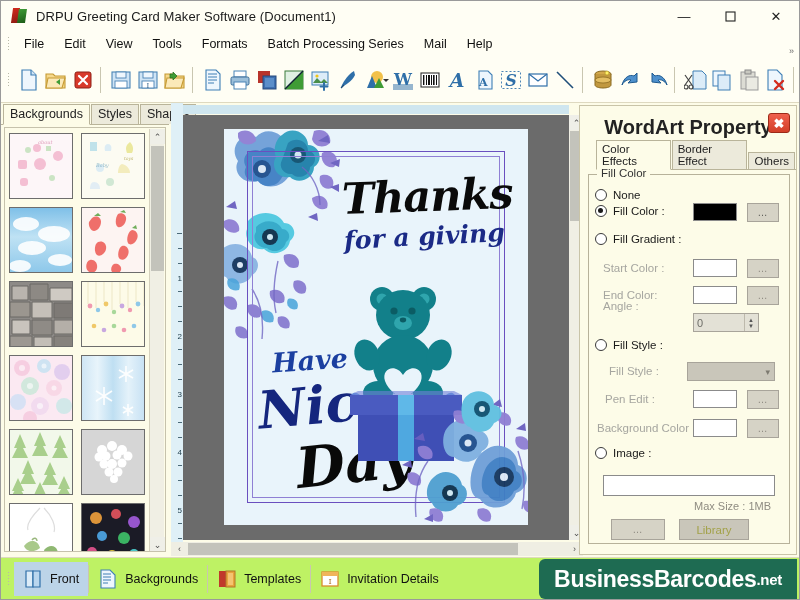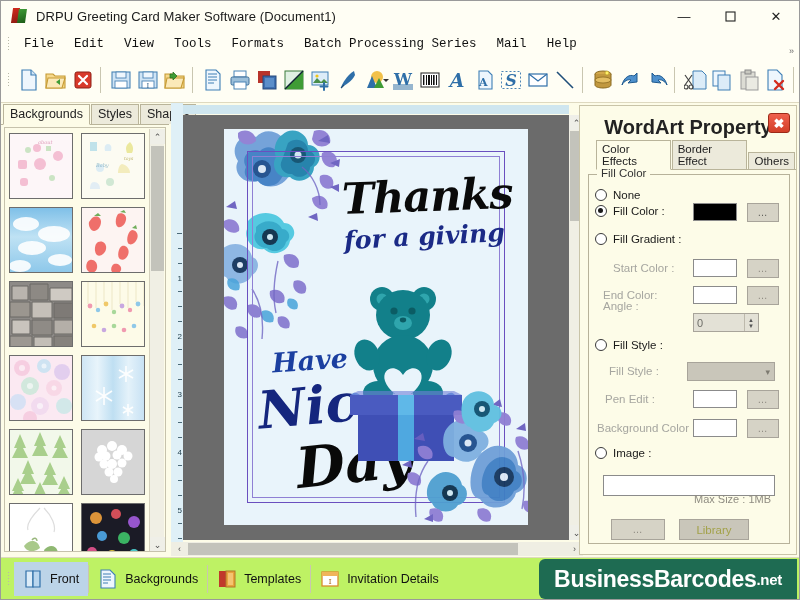--- a/index.html
+++ b/index.html
@@ -27,21 +27,21 @@
   .wincontrols div { width:46px; height:30px; display:flex; align-items:center;
     justify-content:center; font-size:13px; color:#222; }
 
   
   .menubar { position:absolute; left:0; top:30px; width:798px; height:26px;
     background:#fffef4; display:flex; align-items:center; }
   .grip { width:3px; height:16px; margin:0 4px 0 6px;
     background-image:radial-gradient(#b9b9a8 40%, transparent 41%);
     background-size:3px 3px; }
   .menu-item { padding:3px 10px; font-size:12.5px; color:#111; cursor:default;
-    white-space:nowrap;font-family:Liberation Mono, monospace; }
+    white-space:nowrap; }
   .menu-chev { position:absolute; right:5px; bottom:1px; font-size:9px; color:#6a6a6a; }
 
   
   .toolbar { position:absolute; left:0; top:56px; width:798px; height:46px;
     background:#fffef4; border-bottom:1px solid #ded9c0;
     display:flex; align-items:center; }
   .tb-sep { width:1px; height:26px; background:#c9c6b0; margin:0 5px; }
   .tbi { width:26px; height:30px; margin:0 2px; position:relative; cursor:default;
     display:inline-block; }
   .tbi svg { position:absolute; left:2px; top:4px; }
@@ -834,21 +834,21 @@
       </div>
       <div class="row" style="left:158px; top:28px;">
         <span class="btn-dots en">…</span>
       </div>
 
       <div class="row" style="left:6px; top:58px;">
         <span class="radio"></span>
         <span class="lbl">Fill Gradient :</span>
       </div>
 
-      <div class="row" style="left:24px; top:87px;">
+      <div class="row" style="left:14px; top:87px;">
         <span class="lbl dim">Start Color :</span>
       </div>
       <div class="row" style="left:104px; top:84px;">
           <span class="swatch"></span>
         </div>
       <div class="row" style="left:158px; top:84px;">
           <span class="btn-dots">…</span>
         </div>
 
       <div class="row" style="left:14px; top:114px;">
@@ -903,21 +903,21 @@
           <span class="btn-dots">…</span>
         </div>
 
       <div class="row" style="left:6px; top:272px;">
         <span class="radio"></span>
         <span class="lbl">Image :</span>
       </div>
       <div class="row" style="left:14px; top:300px;">
         <span class="txtbox"></span>
       </div>
-      <div class="row" style="left:105px; top:318px;">
+      <div class="row" style="left:105px; top:325px;">
         <span class="maxsize">Max Size : 1MB</span>
       </div>
       <div class="row" style="left:22px; top:344px;">
         <span class="btn-dots" style="width:54px;height:21px;">…</span>
       </div>
       <div class="row" style="left:90px; top:344px;">
         <span class="btn-lib">Library</span>
       </div>
     </div>
   </div>

